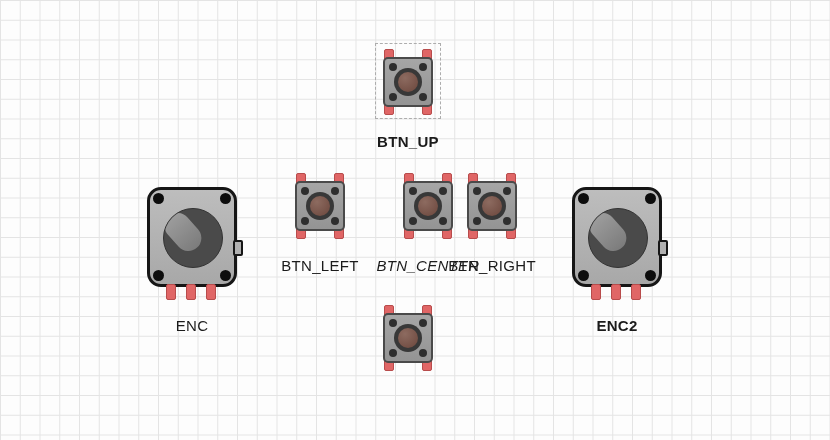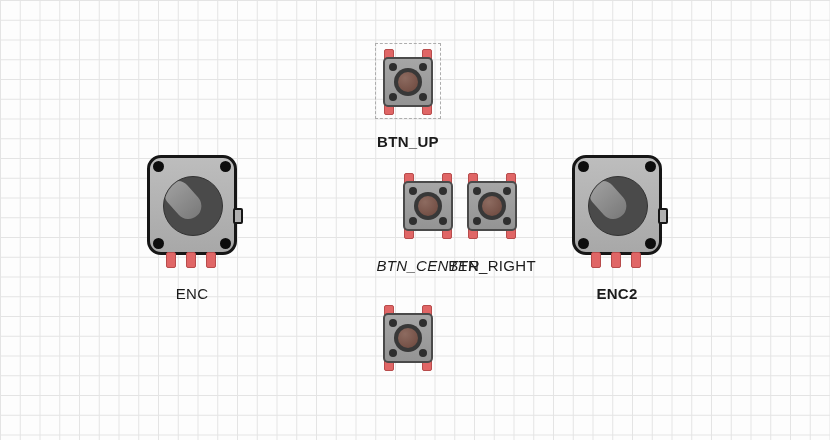--- a/index.html
+++ b/index.html
@@ -86,21 +86,21 @@
 
   .selection-box {
     position: absolute;
     left: -6px; top: -6px;
     width: 66px; height: 76px;
     border: 1px dashed #adadad;
     box-sizing: border-box;
   }
 
   
-  .encoder { width: 90px; height: 116px; }
+  .encoder { width: 90px; height: 116px; margin-top: 32px; }
   .encoder .comp-label { top: 130px; }
 
   .enc-body {
     position: absolute;
     left: 0; top: 0;
     width: 90px; height: 100px;
     background: linear-gradient(#bdbdbd, #a8a8a8);
     border: 3px solid #161616;
     border-radius: 14px;
     box-sizing: border-box;
@@ -164,20 +164,36 @@
       <span class="dot dot-tr"></span>
       <span class="dot dot-bl"></span>
       <span class="dot dot-br"></span>
       <div class="btn-ring">
           <div class="btn-cap"></div>
         </div>
     </div>
     <div class="comp-label">BTN_UP</div>
   </div>
 
+  <div class="comp tact" style="left:293px; top:173px;">
+    <span class="pin pin-tl"></span>
+    <span class="pin pin-tr"></span>
+    <span class="pin pin-bl"></span>
+    <span class="pin pin-br"></span>
+    <div class="btn-body">
+      <span class="dot dot-tl"></span>
+      <span class="dot dot-tr"></span>
+      <span class="dot dot-bl"></span>
+      <span class="dot dot-br"></span>
+      <div class="btn-ring">
+          <div class="btn-cap"></div>
+        </div>
+    </div>
+    <div class="comp-label">BTN_LEFT</div>
+  </div>
 
   <div class="comp tact" style="left:401px; top:173px;font-style:italic;">
     <span class="pin pin-tl"></span>
     <span class="pin pin-tr"></span>
     <span class="pin pin-bl"></span>
     <span class="pin pin-br"></span>
     <div class="btn-body">
       <span class="dot dot-tl"></span>
       <span class="dot dot-tr"></span>
       <span class="dot dot-bl"></span>

